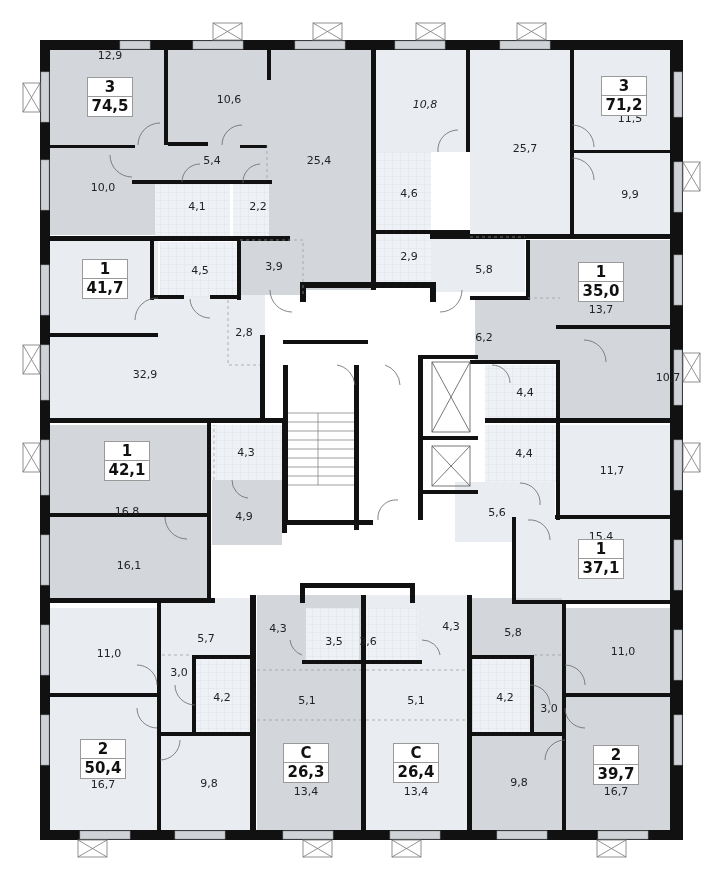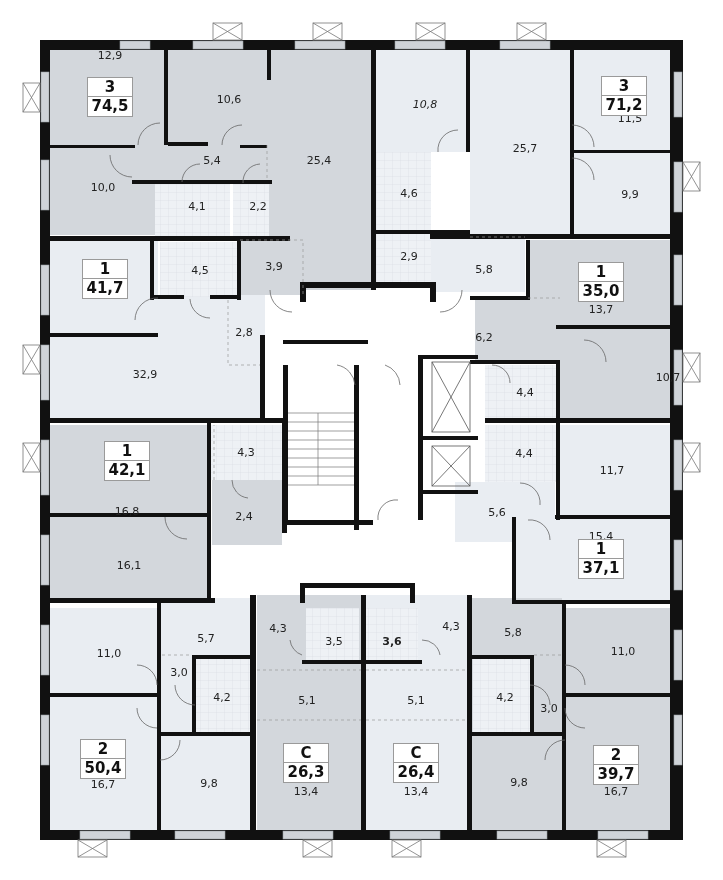--- a/index.html
+++ b/index.html
@@ -322,36 +322,36 @@
     <span class="room-label" style="left: 200px; top: 270px; text-align: center;">4,5</span>
     <span class="room-label" style="left: 105px; top: 290px;">11,4</span>
     <span class="room-label" style="left: 244px; top: 332px;">2,8</span>
     <span class="room-label" style="left: 145px; top: 374px;">32,9</span>
     <span class="room-label" style="left: 601px; top: 309px;">13,7</span>
     <span class="room-label" style="left: 484px; top: 337px;">6,2</span>
     <span class="room-label" style="left: 525px; top: 392px;">4,4</span>
     <span class="room-label" style="left: 628px; top: 377px; margin-left: 40px;">10,7</span>
     <span class="room-label" style="left: 127px; top: 511px;">16,8</span>
     <span class="room-label" style="left: 246px; top: 452px;">4,3</span>
-    <span class="room-label" style="left: 244px; top: 516px;">2,4</span>
+    <span class="room-label" style="left: 244px; top: 516px;">4,9</span>
     <span class="room-label" style="left: 524px; top: 453px;">4,4</span>
     <span class="room-label" style="left: 612px; top: 470px;">11,7</span>
     <span class="room-label" style="left: 497px; top: 512px;">5,6</span>
     <span class="room-label" style="left: 601px; top: 536px;">15,4</span>
     <span class="room-label" style="left: 129px; top: 565px; text-align: center;">16,1</span>
     <span class="room-label" style="left: 109px; top: 653px;">11,0</span>
     <span class="room-label" style="left: 206px; top: 638px;">5,7</span>
     <span class="room-label" style="left: 179px; top: 672px;">3,0</span>
     <span class="room-label" style="left: 222px; top: 697px;">4,2</span>
     <span class="room-label" style="left: 209px; top: 783px;">9,8</span>
     <span class="room-label" style="left: 278px; top: 628px;">4,3</span>
     <span class="room-label" style="left: 334px; top: 641px;">3,5</span>
     <span class="room-label" style="left: 307px; top: 700px;">5,1</span>
     <span class="room-label" style="left: 306px; top: 791px;">13,4</span>
-    <span class="room-label" style="left: 392px; top: 641px; font-weight: bold;">3,6</span>
+    <span class="room-label" style="left: 368px; top: 641px;">3,6</span>
     <span class="room-label" style="left: 451px; top: 626px;">4,3</span>
     <span class="room-label" style="left: 416px; top: 700px;">5,1</span>
     <span class="room-label" style="left: 416px; top: 791px;">13,4</span>
     <span class="room-label" style="left: 513px; top: 632px;">5,8</span>
     <span class="room-label" style="left: 623px; top: 651px;">11,0</span>
     <span class="room-label" style="left: 505px; top: 697px;">4,2</span>
     <span class="room-label" style="left: 549px; top: 708px;">3,0</span>
     <span class="room-label" style="left: 519px; top: 782px;">9,8</span>
     <span class="room-label" style="left: 103px; top: 784px;">16,7</span>
     <span class="room-label" style="left: 616px; top: 791px;">16,7</span>

